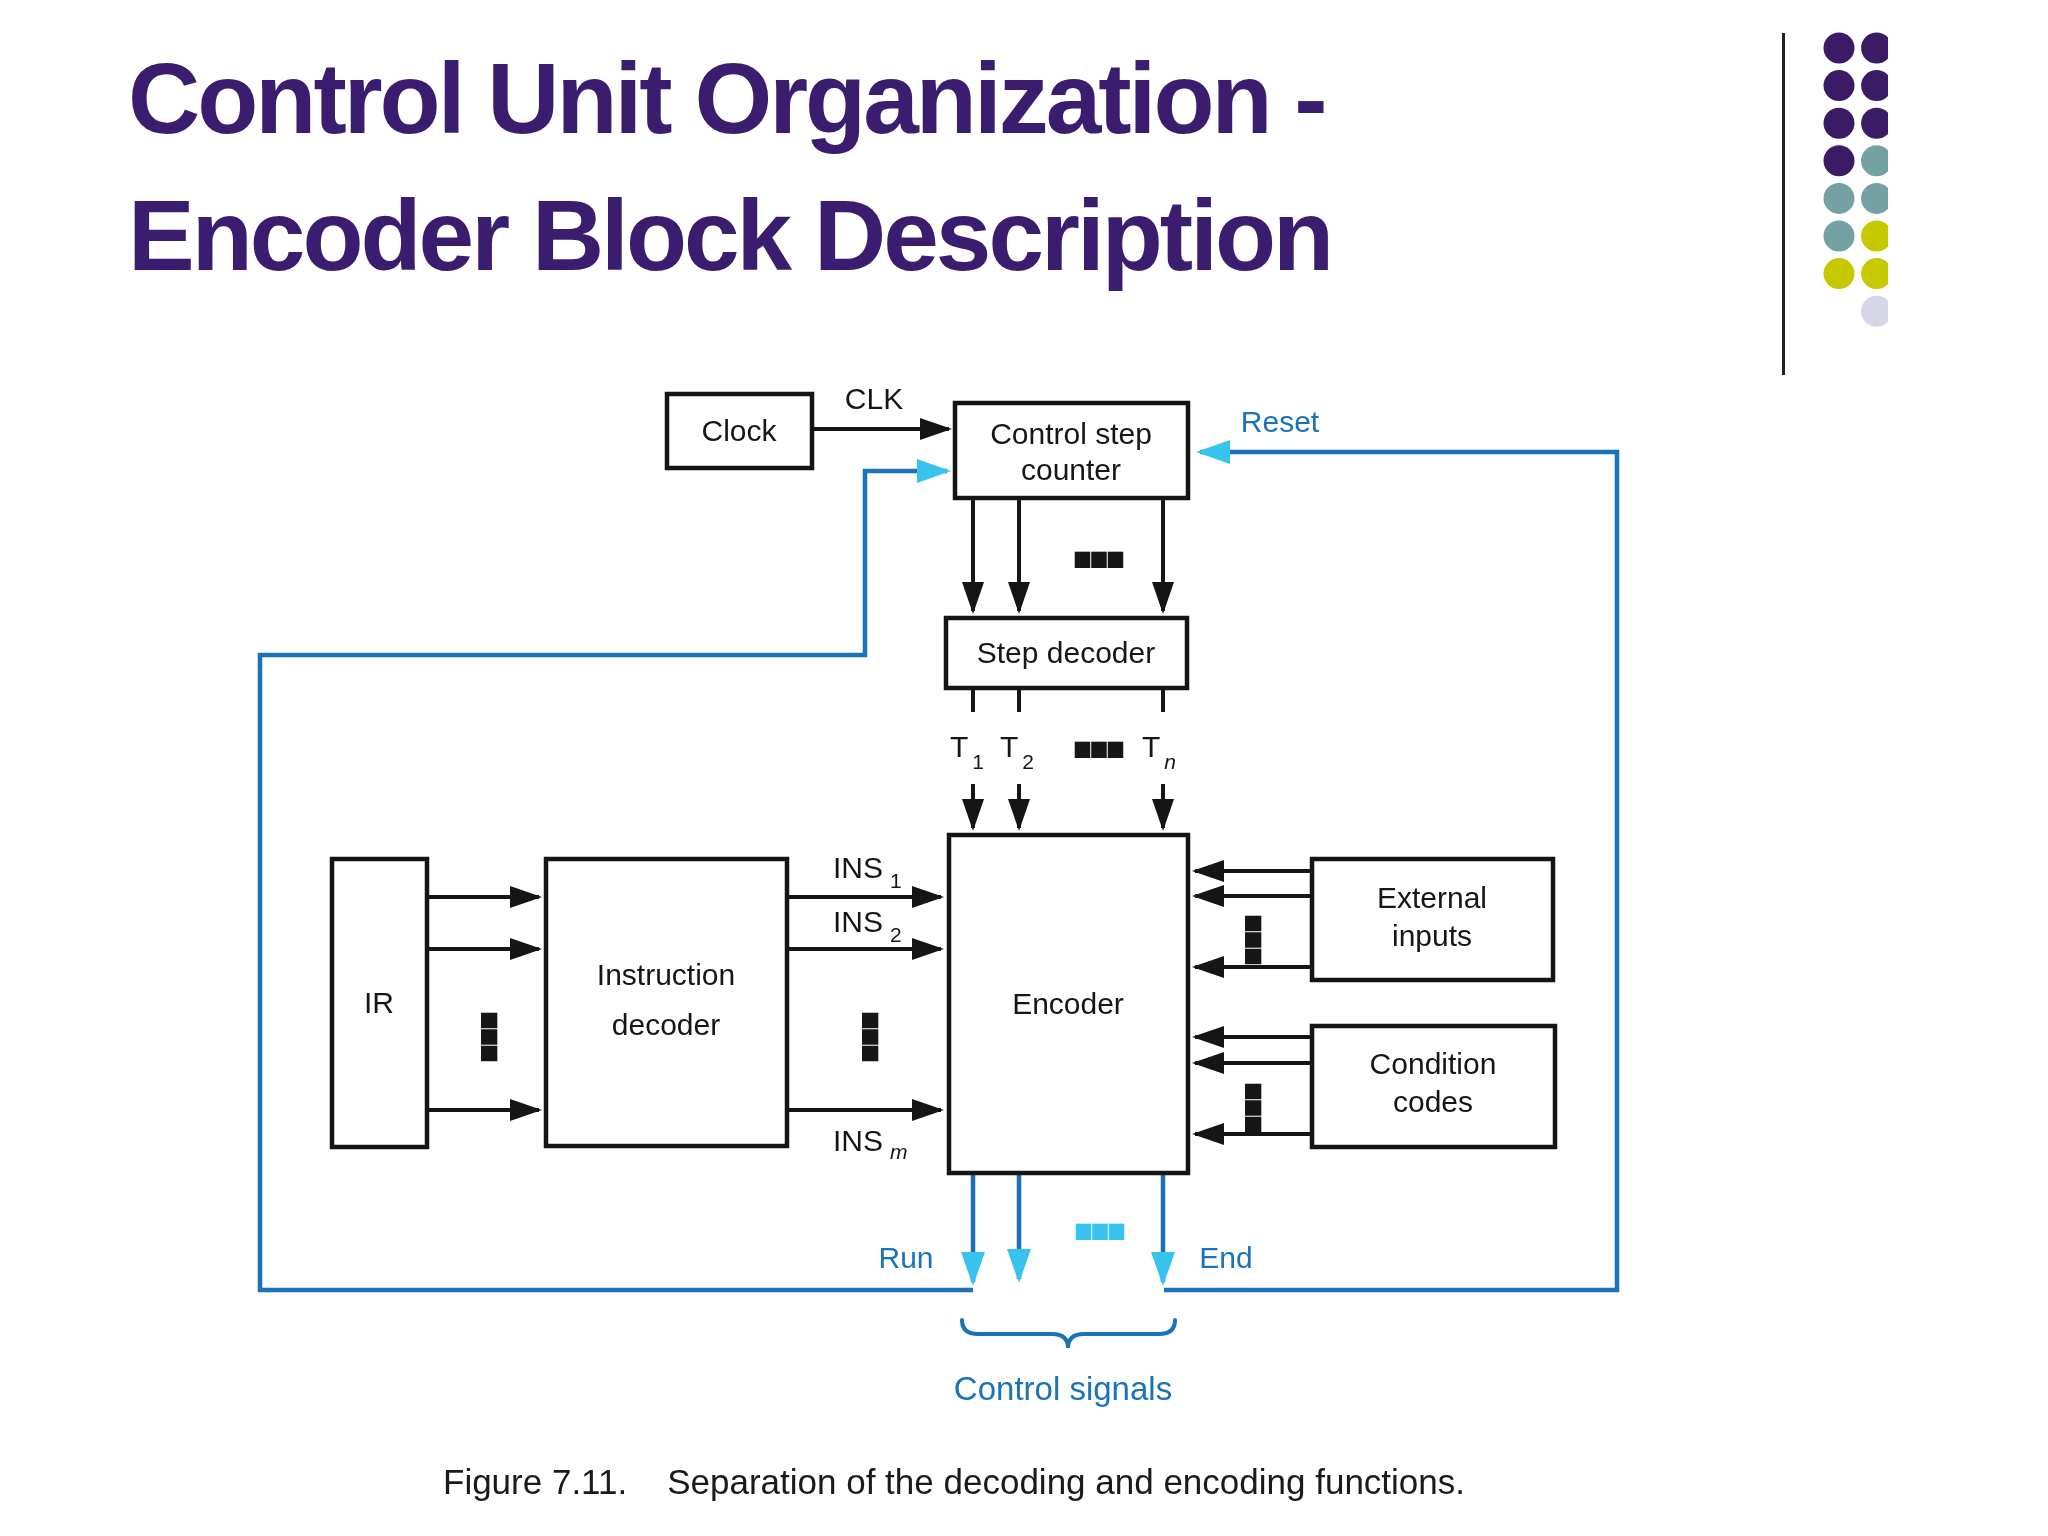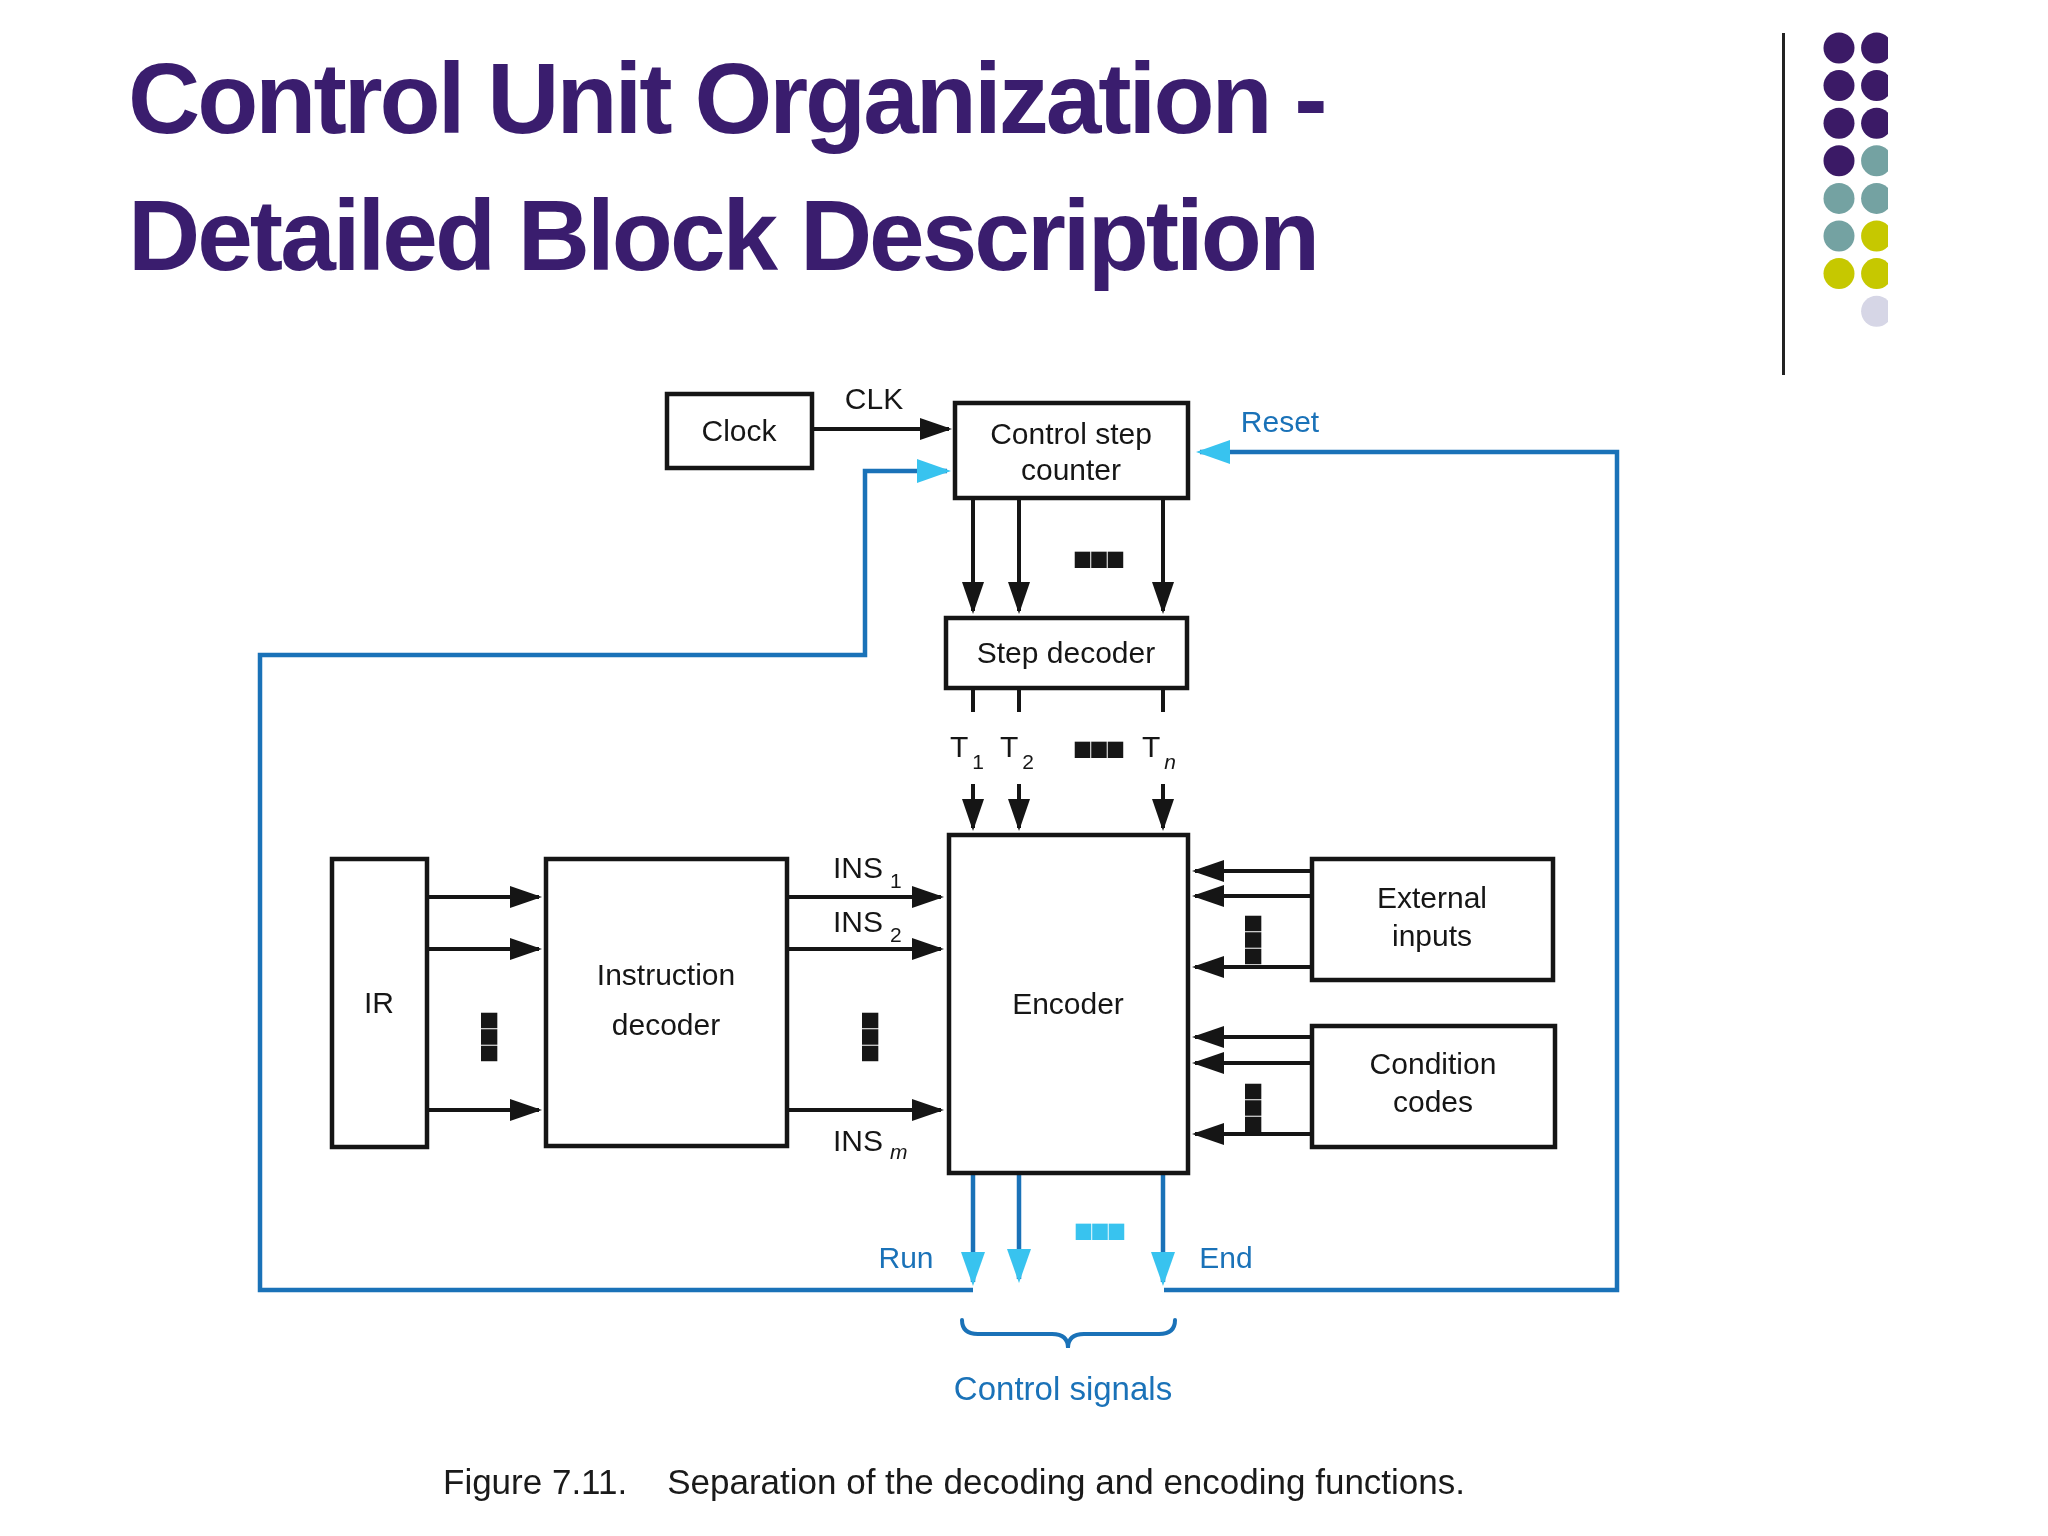--- a/index.html
+++ b/index.html
@@ -21,21 +21,21 @@
   .bdots{fill:var(--cyan,#38c3ef);}
   .cap{font-family:"Liberation Sans",sans-serif;font-size:35px;fill:#1a1a1a;}
 </style>
 </head>
 <body>
 
 <div class="page">
 
   <div class="title">
     <div>Control Unit Organization -</div>
-    <div>Detailed Block Description</div>
+    <div>Encoder Block Description</div>
   </div>
 
   <svg width="2048" height="1536" viewBox="0 0 2048 1536">
     <defs>
       <marker id="mBlack" viewBox="0 0 32 24" markerWidth="32" markerHeight="24" refX="29" refY="12" orient="auto" markerUnits="userSpaceOnUse">
         <path d="M0,1 L32,12 L0,23 Z" fill="#151515"></path>
       </marker>
       <marker id="mCyan" viewBox="0 0 34 26" markerWidth="34" markerHeight="26" refX="30" refY="13" orient="auto" markerUnits="userSpaceOnUse">
         <path d="M0,1 L34,13 L0,25 Z" fill="var(--cyan,#38c3ef)"></path>
       </marker>

